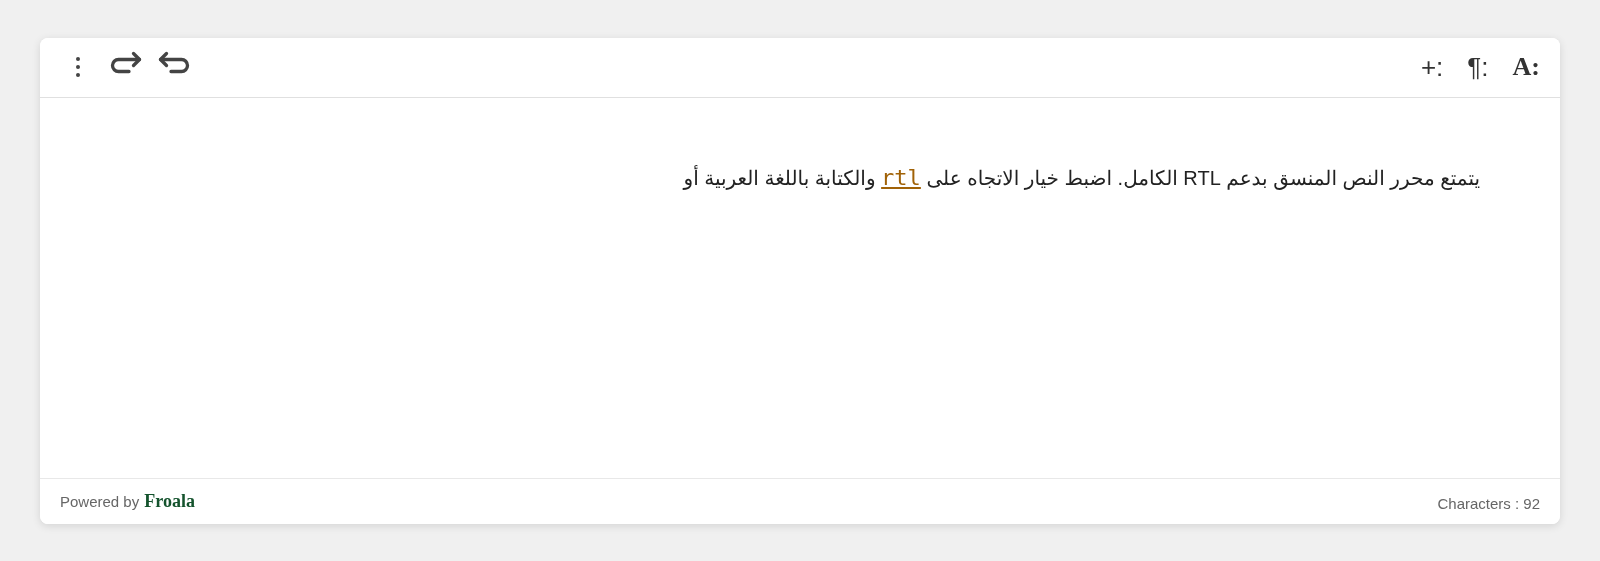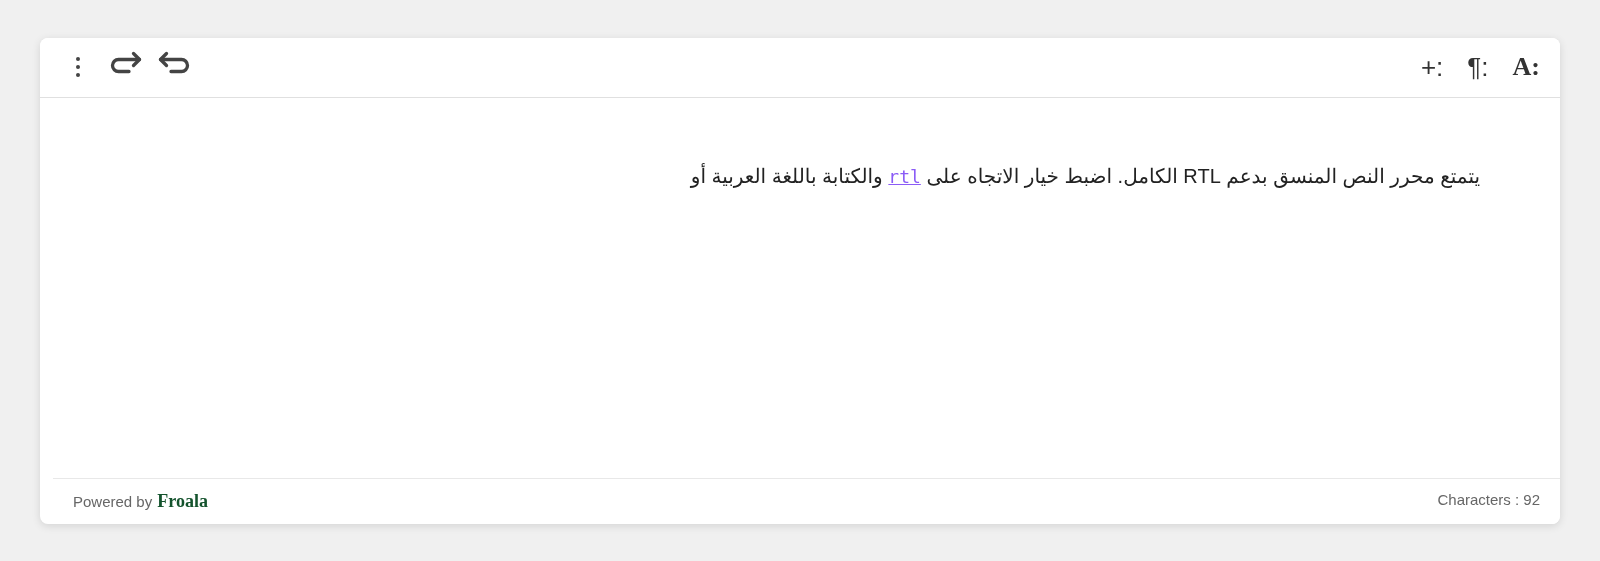--- a/index.html
+++ b/index.html
@@ -97,34 +97,33 @@
     .editor-content {
       font-size: 20px;
       line-height: 1.8;
       color: #222;
       font-family: Arial, 'Segoe UI', sans-serif;
       direction: rtl;
       text-align: right;
     }
 
     .rtl-link {
-      color: #8b5cf6;
+      color: #a16207;
       text-decoration: underline;
       font-family: monospace;
-      font-size: 18px;
+      font-size: 22px;
     }
 
     .editor-footer {
       display: flex;
-      align-items: flex-start;
+      align-items: flex-end;
       justify-content: space-between;
       padding: 12px 20px;
       border-top: 1px solid #e8e8e8;
       background: #ffffff;
-      margin-left: 13px;
     }
 
     .powered-by {
       font-size: 15px;
       color: #666;
       display: flex;
       align-items: center;
       gap: 5px;
     }
 

